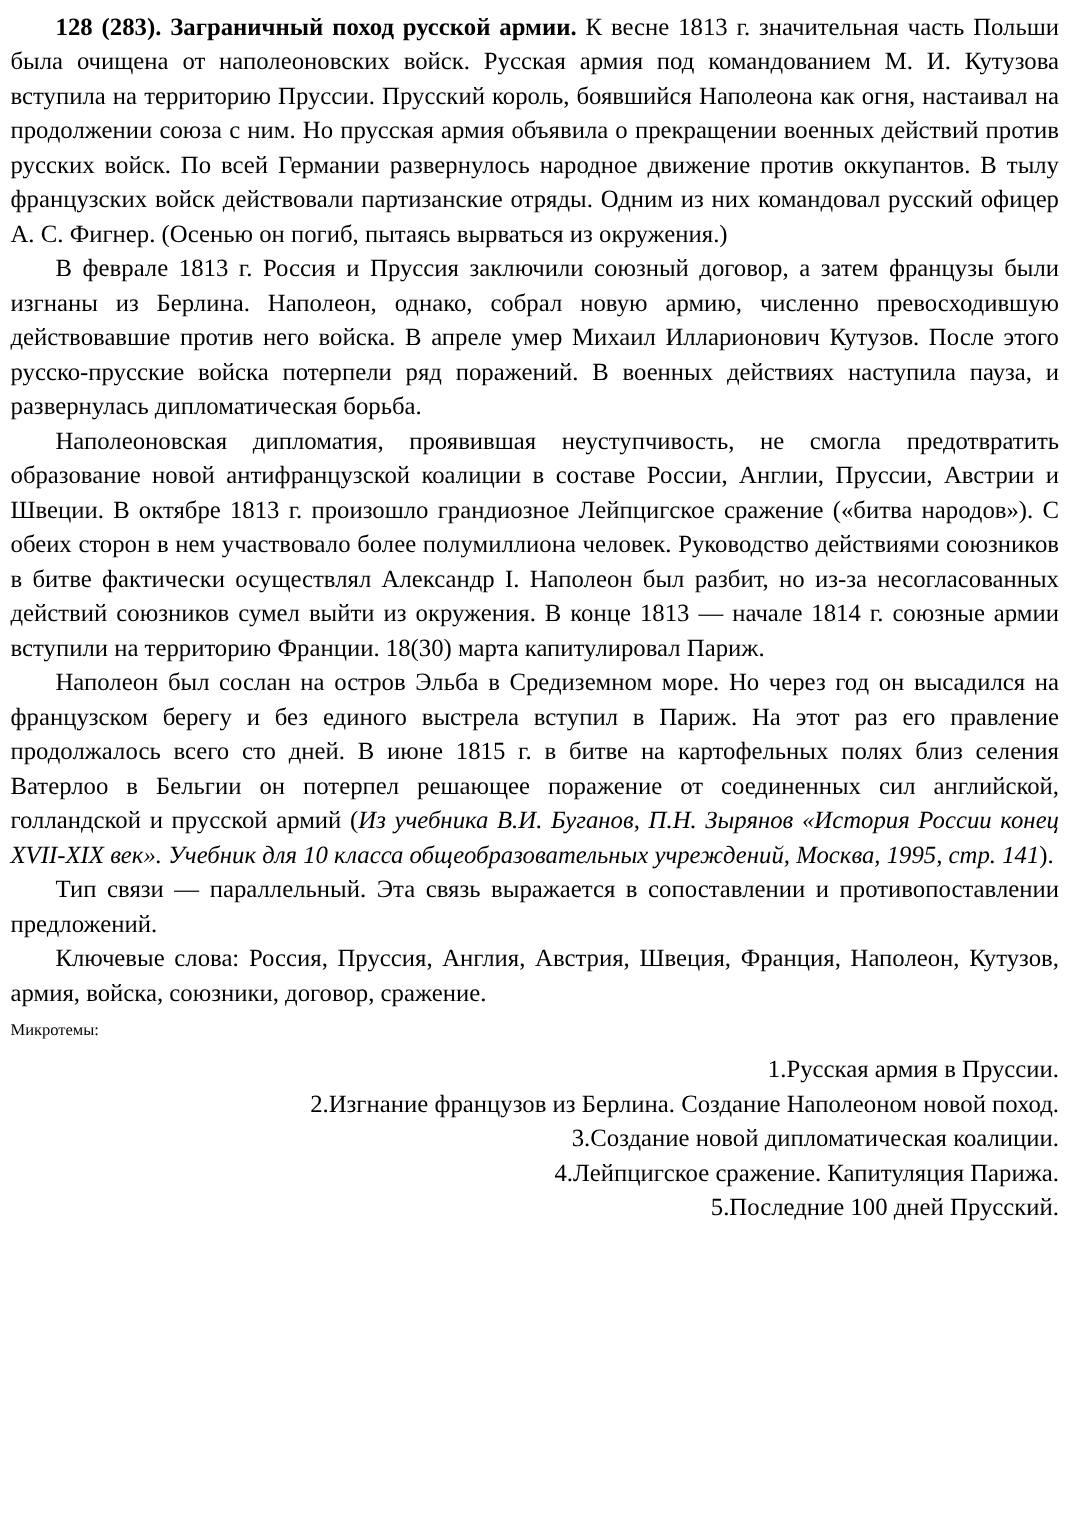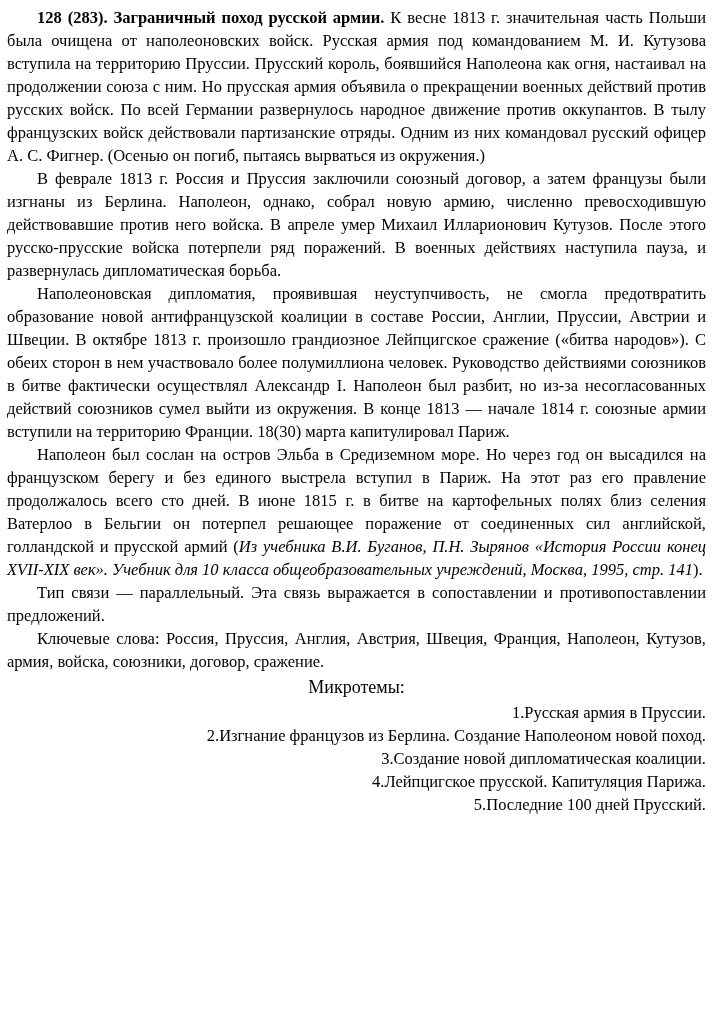--- a/index.html
+++ b/index.html
@@ -20,24 +20,23 @@
   }
   .para {
     margin: 0;
     text-align: justify;
     text-indent: 30px;
   }
   .bold { font-weight: bold; }
   .italic { font-style: italic; }
   .microthemes-heading {
     margin: 3px 0 2px 0;
-    text-align: center;
     text-indent: 0;
     font-weight: normal;
-    font-size: 18px;
+    font-size: 11px;
   }
   ol.microthemes-list {
     margin: 0;
     padding: 0 0 0 14px;
     list-style: none;
   }
   ol.microthemes-list li {
     margin: 0;
     text-align: right;
   }
@@ -62,17 +61,17 @@
   <p class="para">Тип связи — параллельный. Эта связь выражается в сопоставлении и противопоставлении предложений.</p>
 
   <p class="para">Ключевые слова: Россия, Пруссия, Англия, Австрия, Швеция, Франция, Наполеон, Кутузов, армия, войска, союзники, договор, сражение.</p>
 
   <p class="microthemes-heading">Микротемы:</p>
 
   <ol class="microthemes-list">
     <li><span class="li-num">1.</span><span>Русская армия в Пруссии.</span></li>
     <li><span class="li-num">2.</span><span>Изгнание французов из Берлина. Создание Наполеоном новой поход.</span></li>
     <li><span class="li-num">3.</span><span>Создание новой дипломатическая коалиции.</span></li>
-    <li><span class="li-num">4.</span><span>Лейпцигское прусской. Капитуляция Парижа.</span></li>
+    <li><span class="li-num">4.</span><span>Лейпцигское сражение. Капитуляция Парижа.</span></li>
     <li><span class="li-num">5.</span><span>Последние 100 дней Прусский.</span></li>
   </ol>
 
 </div>
 
 </body></html>

